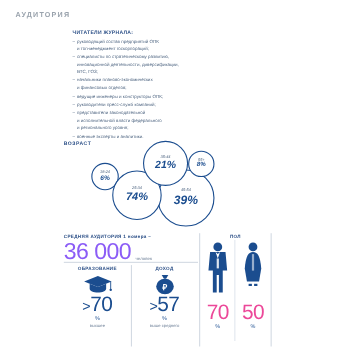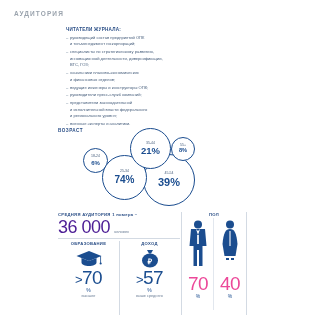--- a/index.html
+++ b/index.html
@@ -50,20 +50,21 @@
   .bubbles{
     position:absolute;left:80px;top:128px;
     width:130px;height:80px;
   }
   .bub{
     position:absolute;border-radius:50%;
     border:1.3px solid #1b4d8f;background:#fff;
     display:flex;flex-direction:column;
     align-items:center;justify-content:center;
     box-sizing:border-box;
+    font-style:italic;
   }
   .bub .rng{font-size:3.5px;color:#4b627f;line-height:1;margin-bottom:.8px;}
   .bub .pct{font-weight:bold;color:#1b4d8f;line-height:1;}
   .bub-18{left:3px;top:20px;width:25px;height:25px;}
   .bub-18 .pct{font-size:6px;}
   .bub-25{left:22px;top:27px;width:45px;height:45px;z-index:3;}
   .bub-25 .pct{font-size:10px;}
   .bub-35{left:50px;top:0px;width:41px;height:41px;z-index:4;}
   .bub-35 .pct{font-size:9.5px;}
   .bub-55{left:91px;top:9px;width:24px;height:24px;z-index:2;}
@@ -71,21 +72,21 @@
   .bub-45{left:63px;top:26px;width:52px;height:52px;z-index:1;}
   .bub-45 .pct{font-size:11px;}
 
   
   .avg-block{position:absolute;left:58px;top:212px;width:122px;}
   .avg-title{
     font-size:4.2px;font-weight:bold;letter-spacing:.3px;color:#2a4e86;
   }
   .avg-row{display:flex;align-items:flex-end;margin-top:1px;}
   .avg-num{
-    font-size:18px;line-height:1;color:#4c1d95;letter-spacing:-.5px;
+    font-size:21px;line-height:1;color:#8b5cf6;letter-spacing:-.5px;
   }
   .avg-unit{font-size:4px;color:#6a7d95;margin-left:4px;margin-bottom:2.5px;}
   .divider-h{
     position:absolute;left:58px;top:238px;width:122px;height:1px;
     background:#d3dae3;
   }
 
   .metric-row{position:absolute;left:58px;top:241px;width:122px;display:flex;}
   .metric{width:61px;text-align:center;position:relative;}
   .metric .mt{
@@ -255,20 +256,20 @@
       <div class="gfig">
         <div>
           <svg width="22" height="48" viewBox="0 0 44 96" aria-hidden="true">
             <circle cx="22" cy="9" r="8" fill="#1b4d8f"></circle>
             <path d="M22,18 C31,18 35,26 37,48 L33,72 L11,72 L7,48 C9,26 13,18 22,18 Z" fill="#1b4d8f"></path>
             <rect x="14" y="76" width="6" height="4" fill="#1b4d8f"></rect>
             <rect x="24" y="76" width="6" height="4" fill="#1b4d8f"></rect>
             <rect x="20" y="22" width="4" height="30" fill="#ffffff" opacity=".55"></rect>
           </svg>
         </div>
-        <div class="gnum">40</div>
+        <div class="gnum">50</div>
         <div class="gpct">%</div>
       </div>
     </div>
   </div>
   <div class="gsep"></div>
 
 </div>
 
 </body></html>

